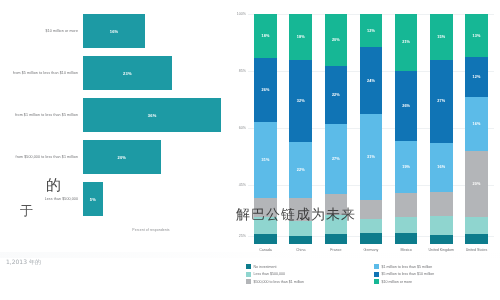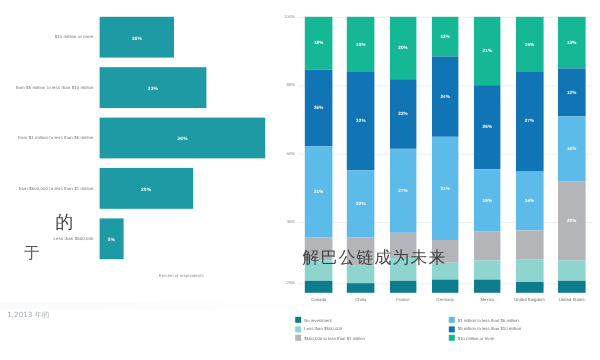--- a/index.html
+++ b/index.html
@@ -58,21 +58,21 @@
   .legend{position:absolute;left:246px;top:264px;width:250px;
     display:grid;grid-template-columns:1fr 1fr;column-gap:6px;row-gap:2.5px;}
   .lg-item{display:flex;align-items:center;}
   .lg-sw{width:5px;height:5px;margin-right:2.5px;flex:none;}
   .lg-tx{font-size:3.6px;color:#6f7073;white-space:nowrap;}
 
   
   .ovl{position:absolute;color:#2b2b2b;font-family:"DejaVu Sans",sans-serif;white-space:nowrap;}
   #ovl-a{left:46px;top:176px;font-size:15px;letter-spacing:2px;opacity:.88;}
   #ovl-b{left:20px;top:202px;font-size:13px;letter-spacing:2px;opacity:.80;}
-  #ovl-c{left:252px;top:206px;font-size:14px;letter-spacing:1px;opacity:.86;}
+  #ovl-c{left:236px;top:206px;font-size:14px;letter-spacing:1px;opacity:.86;}
   #ovl-d{left:6px;top:258px;font-size:6px;color:#9aa0a6;opacity:.9;}
   .wm{position:absolute;left:0;top:252px;width:500px;height:6px;
       background:linear-gradient(90deg,#f3f5f7,#ffffff 60%);opacity:.45;}
 </style>
 </head>
 <body>
 
 <div id="root">
 
   <div class="left-chart">

